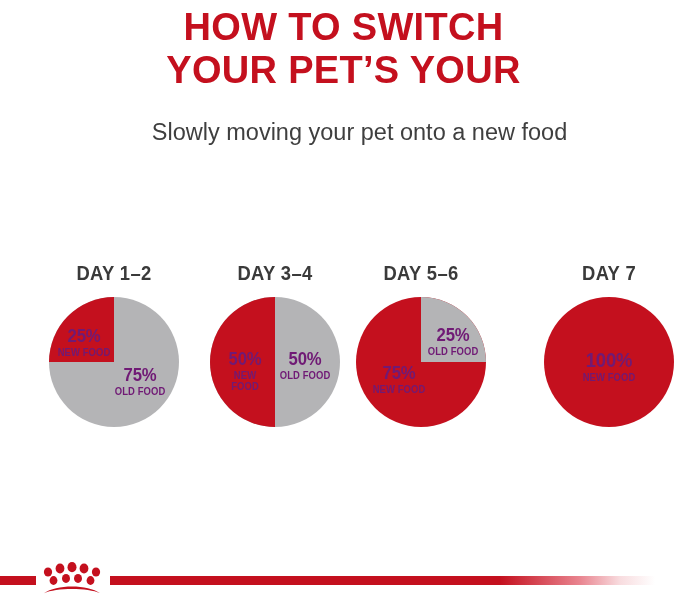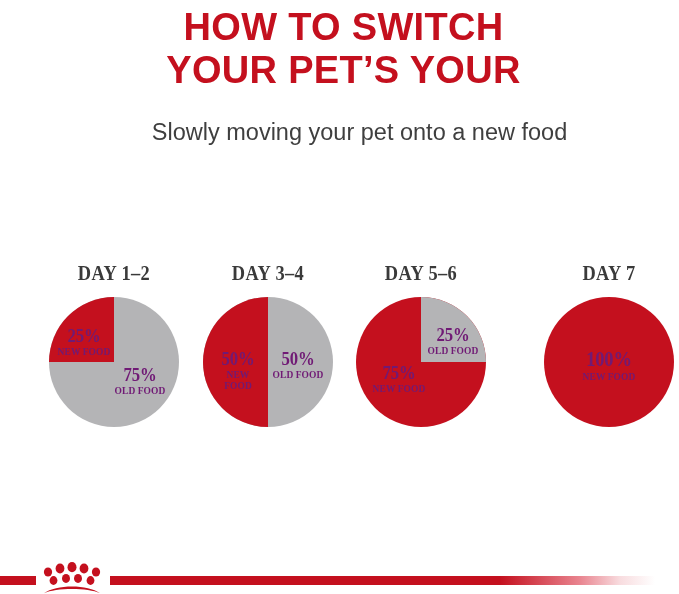--- a/index.html
+++ b/index.html
@@ -51,30 +51,29 @@
     margin-left: 40px;
   }
 
   
   .pie-row {
     position: absolute;
     top: 262px;
     left: 0;
     width: 679px;
     height: 190px;
-    font-family: Liberation Serif, serif;
   }
   .pie-cell {
     position: absolute;
     top: 0;
     width: 160px;
     height: 185px;
   }
   .pie-cell.c0 { left: 34px; }
-  .pie-cell.c1 { left: 188px; }
+  .pie-cell.c1 { left: 195px; }
   .pie-cell.c2 { left: 341px; }
   .pie-cell.c3 { left: 529px; }
 
   .day-label {
     text-align: center;
     color: #3A3A3A;
     font-weight: 700;
     font-size: 20px;
     letter-spacing: 0.4px;
     line-height: 22px;

